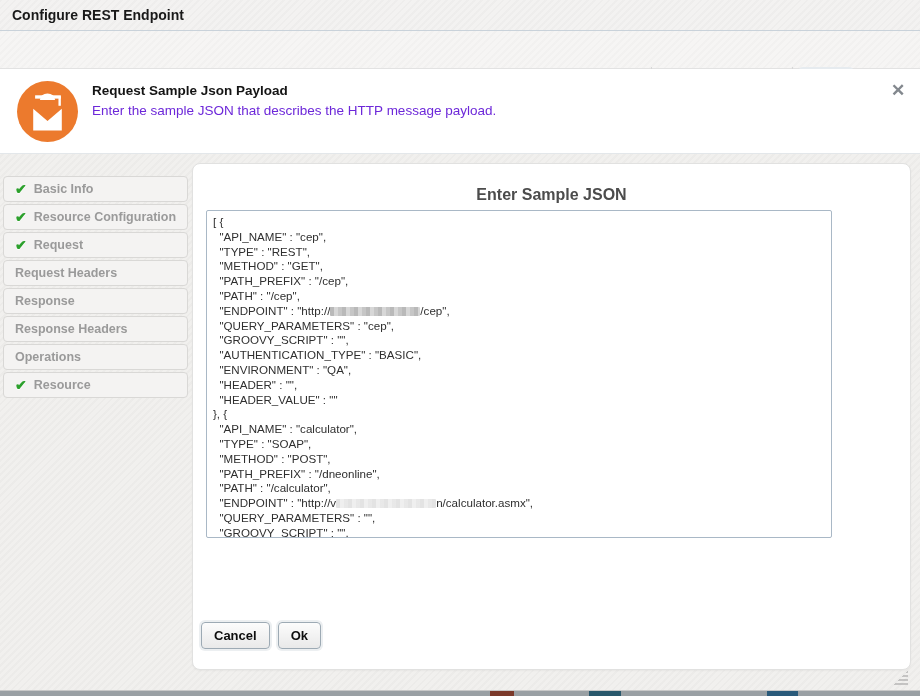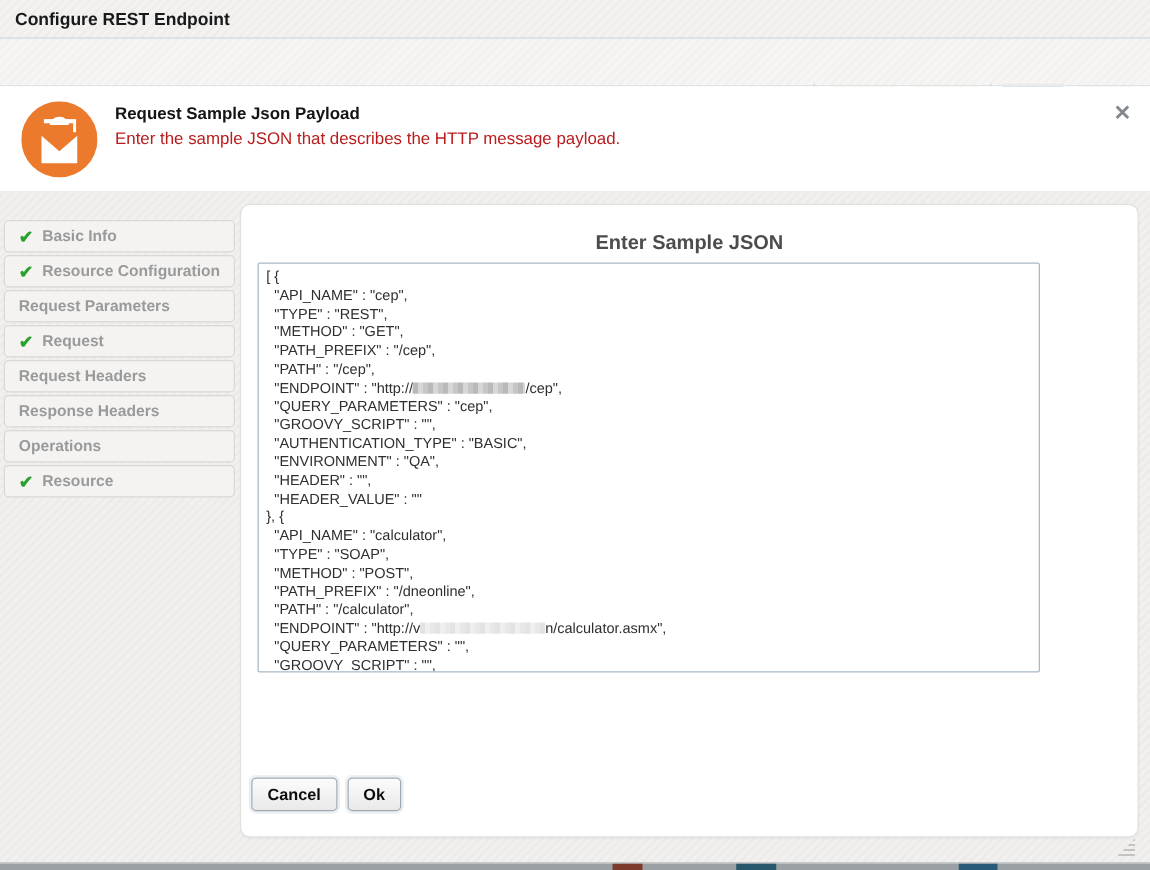--- a/index.html
+++ b/index.html
@@ -24,21 +24,21 @@
   .tb-btn{position:absolute;top:38px;height:26px;box-sizing:border-box;border-radius:3px;
     font-size:13px;text-align:center;line-height:24px;background:linear-gradient(#fbfbfa,#efeeec);}
   .tb-btn.ghost{border:1px solid #d8d7d5;color:#9d9d9d;font-weight:bold;}
   .tb-btn.primary{border:1px solid #5d6a76;color:#000;font-weight:bold;box-shadow:0 0 0 2px #e6ebef;}
   .tb-btn.disabled{border:1px solid #d0cfcd;color:#b0b0b0;font-weight:bold;}
 
   
   .headband{position:absolute;left:0;top:69px;width:100%;height:84px;background:#ffffff;border-bottom:1px solid #e3e7ea;}
   .adapter-badge{position:absolute;left:17px;top:12px;width:61px;height:61px;}
   .hb-title{position:absolute;left:92px;top:14px;font-size:13.5px;font-weight:bold;color:#141414;text-align:center;}
-  .hb-sub{position:absolute;left:92px;top:34px;font-size:13.5px;color:#b91c1c;}
+  .hb-sub{position:absolute;left:92px;top:34px;font-size:13.5px;color:#6d28d9;}
   .hb-close{position:absolute;right:13px;top:13px;width:18px;height:18px;color:#83888e;font-size:17px;
     line-height:18px;text-align:center;cursor:pointer;font-weight:bold;}
 
   
   .sidebar{position:absolute;left:3px;top:176px;width:185px;}
   .side-item{box-sizing:border-box;height:26px;margin-bottom:2px;background:#f4f3f2;border:1px solid #d9d8d6;
     border-radius:4px;display:flex;align-items:center;padding-left:11px;cursor:pointer;}
   .side-item .check{color:#2ca02c;font-size:14px;font-weight:bold;margin-right:7px;line-height:14px;
     text-shadow:0 1px 0 rgba(255,255,255,.8);}
   .side-item .side-label{font-size:12.5px;font-weight:bold;color:#9a9a9a;white-space:nowrap;}
@@ -114,28 +114,28 @@
   <div class="sidebar">
       <div class="side-item">
         <span class="check">✔</span>
         <span class="side-label">Basic Info</span>
       </div>
       <div class="side-item">
         <span class="check">✔</span>
         <span class="side-label">Resource Configuration</span>
       </div>
       <div class="side-item">
-        <span class="side-label">Request Parameters</span>
-      </div>
-      <div class="side-item">
         <span class="check">✔</span>
         <span class="side-label">Request</span>
       </div>
       <div class="side-item">
         <span class="side-label">Request Headers</span>
+      </div>
+      <div class="side-item">
+        <span class="side-label">Response</span>
       </div>
       <div class="side-item">
         <span class="side-label">Response Headers</span>
       </div>
       <div class="side-item">
         <span class="side-label">Operations</span>
       </div>
       <div class="side-item">
         <span class="check">✔</span>
         <span class="side-label">Resource</span>

